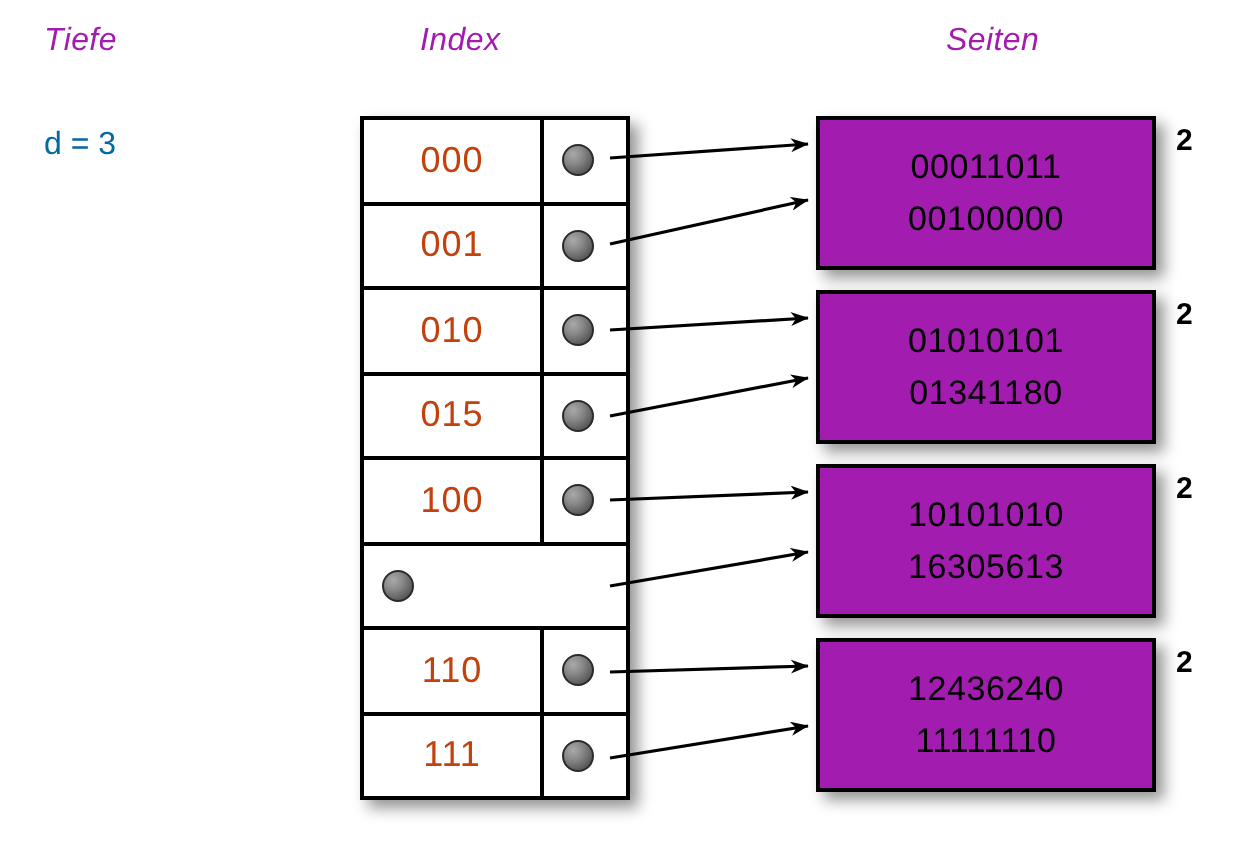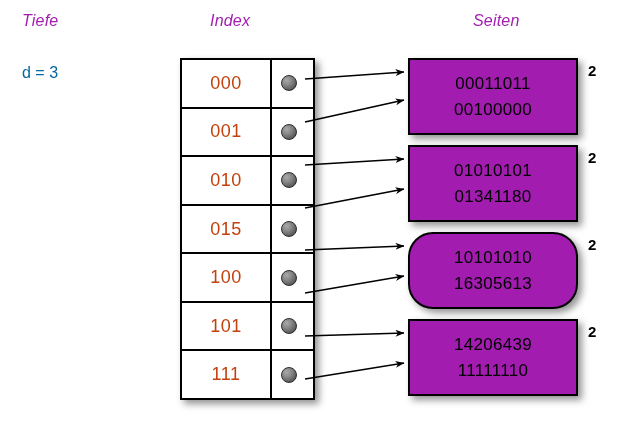--- a/index.html
+++ b/index.html
@@ -170,26 +170,31 @@
   </div>
 
   <div class="index-row">
     <div class="index-key">100</div>
     <div class="index-ptr">
       <span class="ptr-dot"></span>
     </div>
   </div>
 
   <div class="index-row">
-    <div class="index-key">101</div>
-    <div class="index-ptr">
-      <span class="ptr-dot"></span>
-    </div>
-  </div>
-
+    <div class="index-ptr">
+      <span class="ptr-dot"></span>
+    </div>
+  </div>
+
+  <div class="index-row">
+    <div class="index-key">110</div>
+    <div class="index-ptr">
+      <span class="ptr-dot"></span>
+    </div>
+  </div>
 
   <div class="index-row">
     <div class="index-key">111</div>
     <div class="index-ptr">
       <span class="ptr-dot"></span>
     </div>
   </div>
 
 </div>
 
@@ -198,28 +203,28 @@
   <div class="page-line">00100000</div>
 </div>
 <div class="page-count" style="top:62px;">2</div>
 
 <div class="page-box" style="top:145px;text-align:right;">
   <div class="page-line">01010101</div>
   <div class="page-line">01341180</div>
 </div>
 <div class="page-count" style="top:149px;">2</div>
 
-<div class="page-box" style="top:232px;border-radius:25px;">
+<div class="page-box" style="top:232px;">
   <div class="page-line">10101010</div>
   <div class="page-line">16305613</div>
 </div>
 <div class="page-count" style="top:236px;">2</div>
 
 <div class="page-box" style="top:319px;">
-  <div class="page-line">14206439</div>
+  <div class="page-line">12436240</div>
   <div class="page-line">11111110</div>
 </div>
 <div class="page-count" style="top:323px;">2</div>
 
 <svg id="arrow-layer" viewBox="0 0 629 421" xmlns="http://www.w3.org/2000/svg">
   <defs>
     <marker id="arrowhead" markerWidth="9" markerHeight="7" refX="8.6" refY="3.5" orient="auto" markerUnits="userSpaceOnUse">
       <path d="M0,0 L9,3.5 L0,7 L2.6,3.5 Z" fill="#000000"></path>
     </marker>
   </defs>

